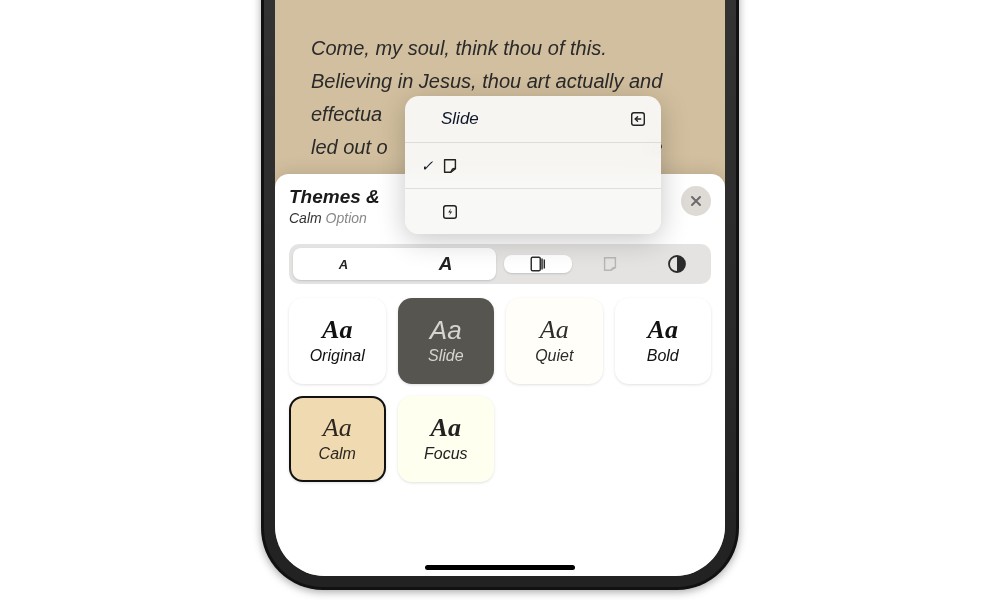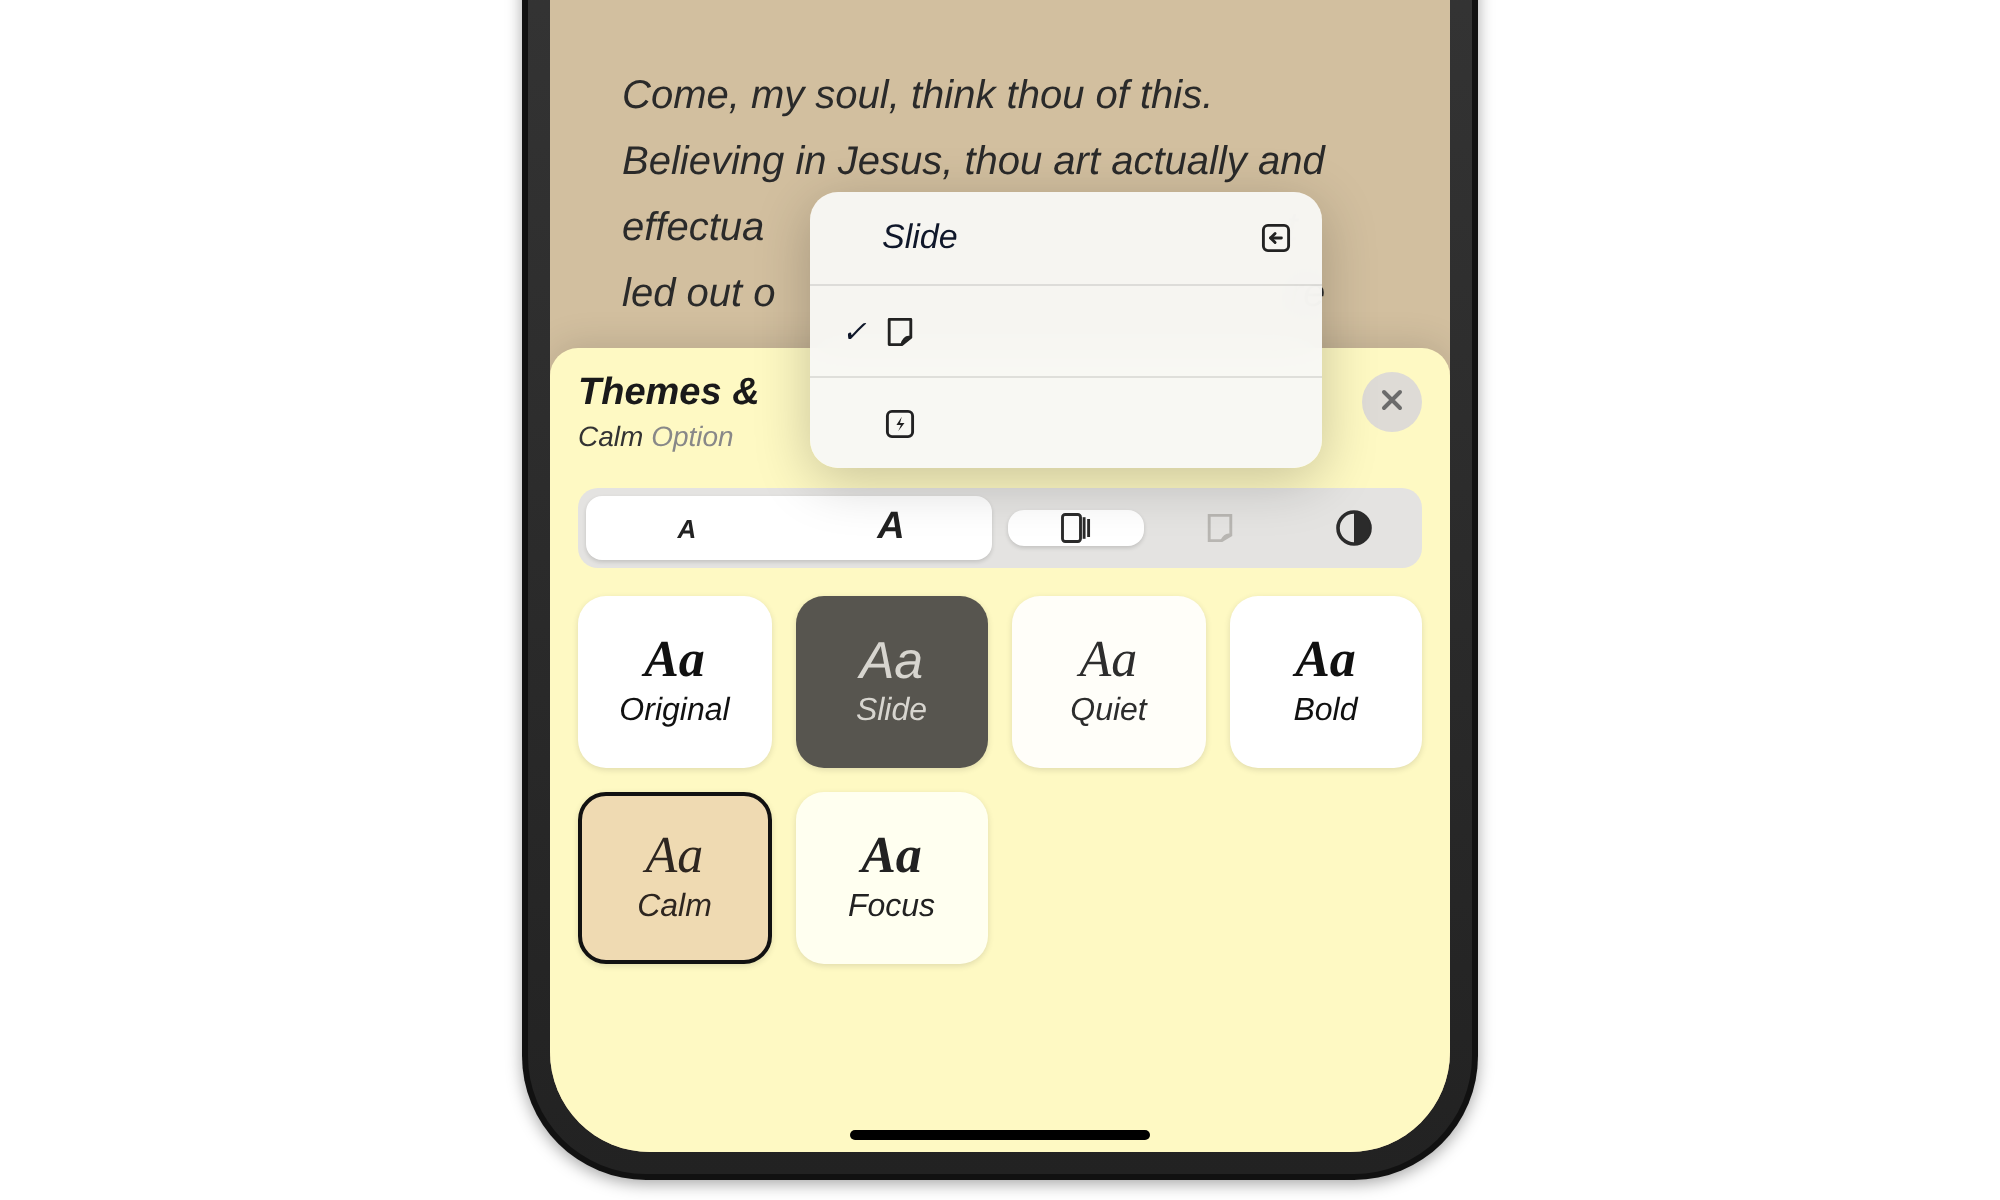--- a/index.html
+++ b/index.html
@@ -42,21 +42,21 @@
     line-height: 33px;
   }
   .reader .more { display:block; }
 
   
   .sheet {
     position: absolute;
     left: 0; right: 0;
     top: 400px;       
     bottom: 0;
-    background: #fef9c3;
+    background: #ffffff;
     border-top-left-radius: 14px;
     border-top-right-radius: 14px;
     box-shadow: 0 -2px 18px rgba(0,0,0,.12);
     padding: 12px 14px 0 14px;
   }
   .sheet-title { font-size: 19px; font-weight: 700; color:#1a1a1a; }
   .sheet-sub   { font-size: 14px; color:#333; margin-top:2px; }
   .sheet-sub .greyword{ color:#888; }
   .close-btn {
     position: absolute; right: 14px; top: 12px;

